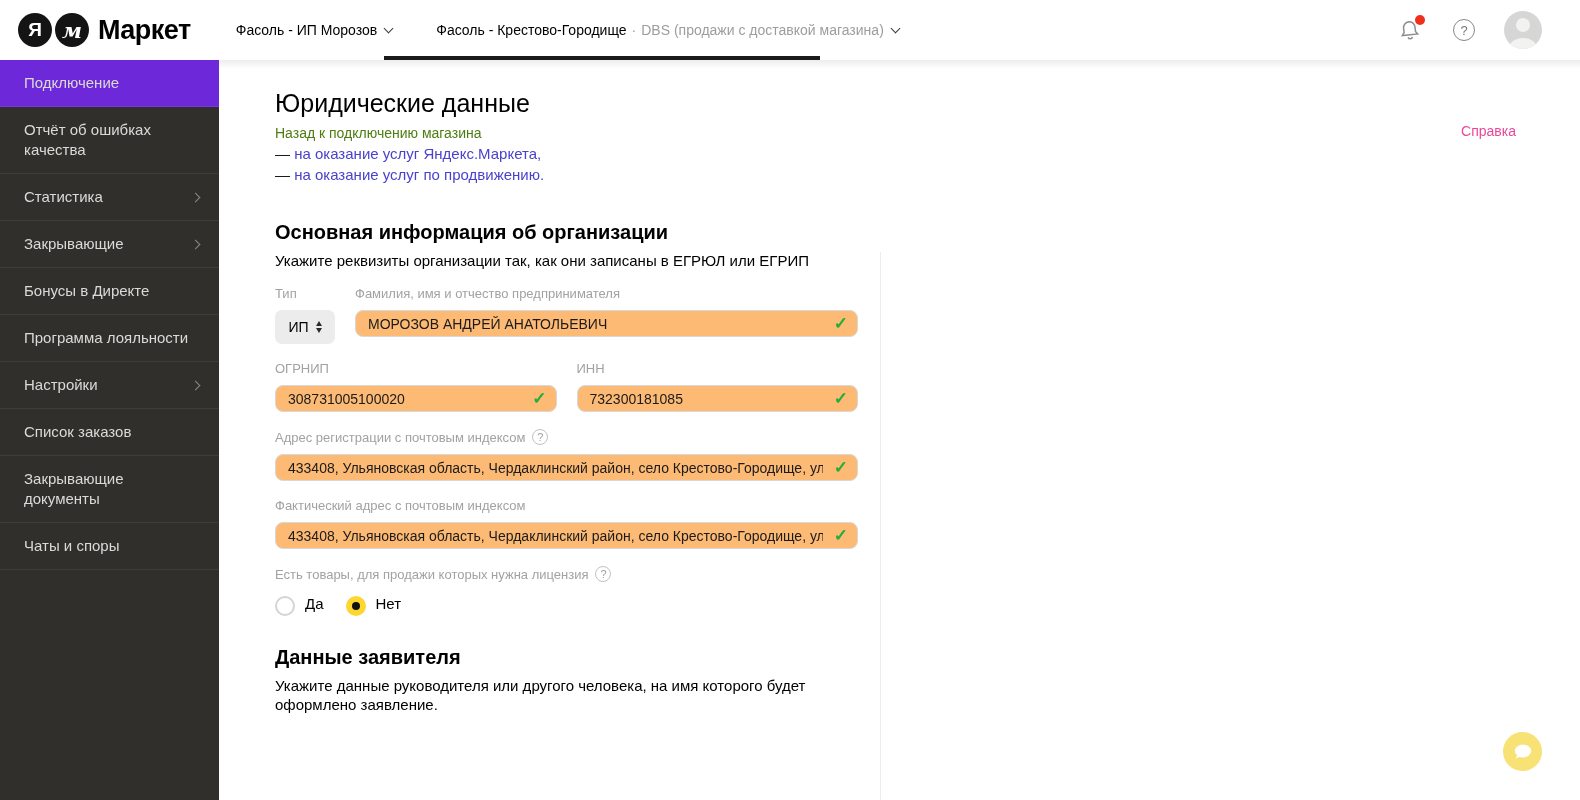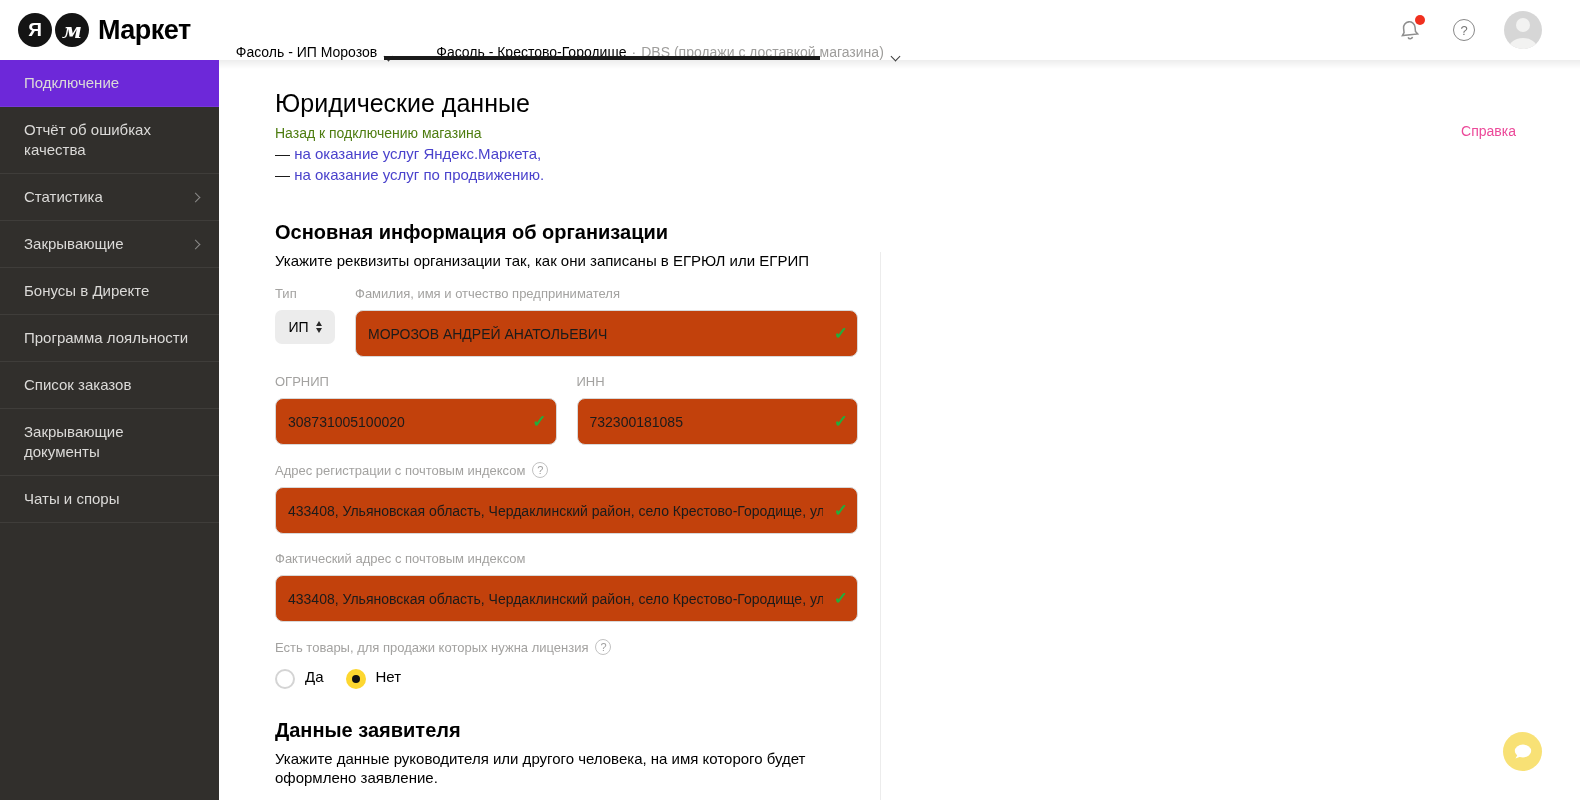--- a/index.html
+++ b/index.html
@@ -17,21 +17,21 @@
   .logo { display:flex; align-items:center; margin-left:18px; cursor:pointer; }
   .logo-circle {
     width:34px; height:34px; border-radius:50%; background:#141414; color:#fff;
     display:flex; align-items:center; justify-content:center;
     font-weight:700; font-size:19px;
   }
   .logo-circle + .logo-circle { margin-left:3px; }
   .logo-circle.m { font-style:italic; font-family:"DejaVu Serif", serif; font-size:21px; }
   .logo-text { font-size:27px; font-weight:700; letter-spacing:-0.5px; margin-left:9px; }
 
-  .tab { display:flex; align-items:flex-end; font-size:14px; cursor:pointer; height:60px; }
+  .tab { display:flex; align-items:center; font-size:14px; cursor:pointer; height:60px; }
   .tab-business { margin-left:45px; }
   .tab-shop { margin-left:44px; position:relative; }
   .tab-shop .muted { color:#9e9d9b; margin-left:5px; }
   .chev-down {
     display:inline-block; width:7px; height:7px;
     border-right:1.6px solid #3c3c3c; border-bottom:1.6px solid #3c3c3c;
     transform:rotate(45deg); margin-left:8px; margin-top:-3px;
   }
   .active-tab-underline {
     position:absolute; left:384px; bottom:0; width:436px; height:4px;
@@ -101,22 +101,22 @@
   .section-title { font-size:20px; font-weight:700; margin-top:37px; }
   .section-sub { font-size:15px; line-height:19px; margin-top:7px; }
 
   .field-label {
     font-size:13px; color:#a3a2a0; margin-bottom:9px; display:flex; align-items:center;
   }
   .row { display:flex; gap:20px; }
   .fgroup { margin-top:17px; }
   .input-wrap { position:relative; }
   .text-input {
-    width:100%; height:47px; border:1px solid #d8d8d8; border-radius:8px;
-    padding:0 34px 0 12px; font-size:14px; color:#1b1b1b; background:#c2410c; outline:none;
+    width:100%; height:27px; border:1px solid #d8d8d8; border-radius:8px;
+    padding:0 34px 0 12px; font-size:14px; color:#1b1b1b; background:#fdba74; outline:none;
     font-family:"Liberation Sans", sans-serif;
   }
   .check {
     position:absolute; right:10px; top:50%; transform:translateY(-52%);
     color:#23ad3c; font-size:17px; font-weight:700; pointer-events:none;
   }
   .type-select {
     width:60px; height:34px; background:#ececec; border-radius:7px;
     display:flex; align-items:center; justify-content:center; gap:7px;
     font-size:14px; cursor:pointer; flex:none;
@@ -217,20 +217,24 @@
   </div>
   <div class="side-item">
     <span>Закрывающие</span>
     <span class="chev-right"></span>
   </div>
   <div class="side-item">
     <span>Бонусы в Директе</span>
   </div>
   <div class="side-item">
     <span>Программа лояльности</span>
+  </div>
+  <div class="side-item">
+    <span>Настройки</span>
+    <span class="chev-right"></span>
   </div>
   <div class="side-item">
     <span>Список заказов</span>
   </div>
   <div class="side-item">
     <span>Закрывающие документы</span>
   </div>
   <div class="side-item">
     <span>Чаты и споры</span>
   </div>

